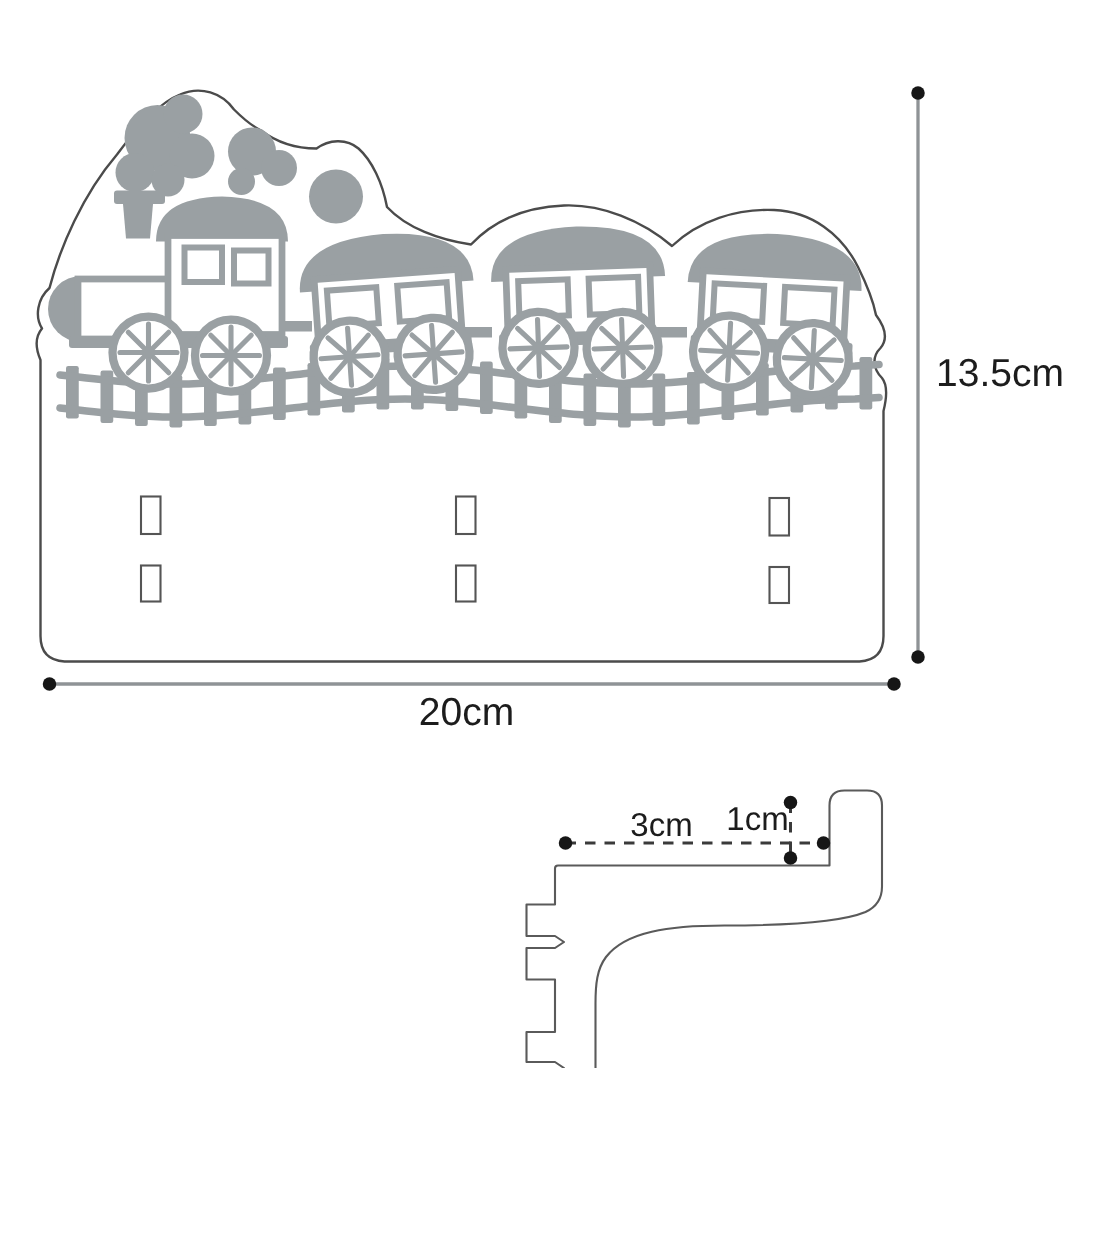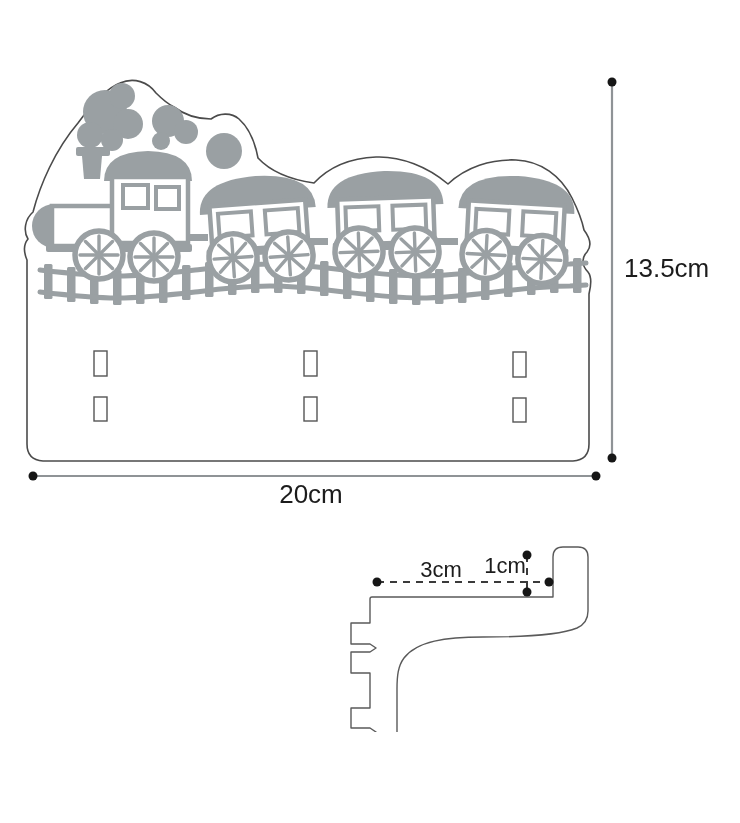--- a/index.html
+++ b/index.html
@@ -1,17 +1,17 @@
 <!DOCTYPE html>
 <html style="--paper: #ffffff; --outline: #4b4b4b; --train_gray: #9aa0a3; --dim_line: #8f9396; --dash_line: #3a3a3a; --dot: #161616; --text: #1c1c1c;"><head>
 <meta charset="utf-8">
 <style>
   html,body{margin:0;padding:0;background:#fff;}
   #stage{position:relative;width:740px;height:712px;background:var(--paper,#fff);overflow:hidden;
-         font-family:"Liberation Sans", sans-serif;margin-top:20px;}
+         font-family:"Liberation Sans", sans-serif;}
   svg{display:block;}
   .piece      {fill:#ffffff;stroke:var(--outline,#4b4b4b);stroke-width:1.6;stroke-linejoin:round;}
   .profile    {fill:#ffffff;stroke:#5a5a5a;stroke-width:1.4;stroke-linejoin:round;}
   .gray       {fill:var(--train_gray,#9aa0a3);stroke:none;}
   .rail       {fill:none;stroke:var(--train_gray,#9aa0a3);stroke-width:5;stroke-linecap:round;}
   .car-body   {fill:#ffffff;stroke:var(--train_gray,#9aa0a3);stroke-width:4.5;}
   .car-window {fill:#ffffff;stroke:var(--train_gray,#9aa0a3);stroke-width:4;}
   .wheelring  {fill:#ffffff;stroke:var(--train_gray,#9aa0a3);stroke-width:5.5;}
   .spoke      {stroke:var(--train_gray,#9aa0a3);stroke-width:3.4;stroke-linecap:round;}
   .slot       {fill:#ffffff;stroke:#555555;stroke-width:1.4;}

